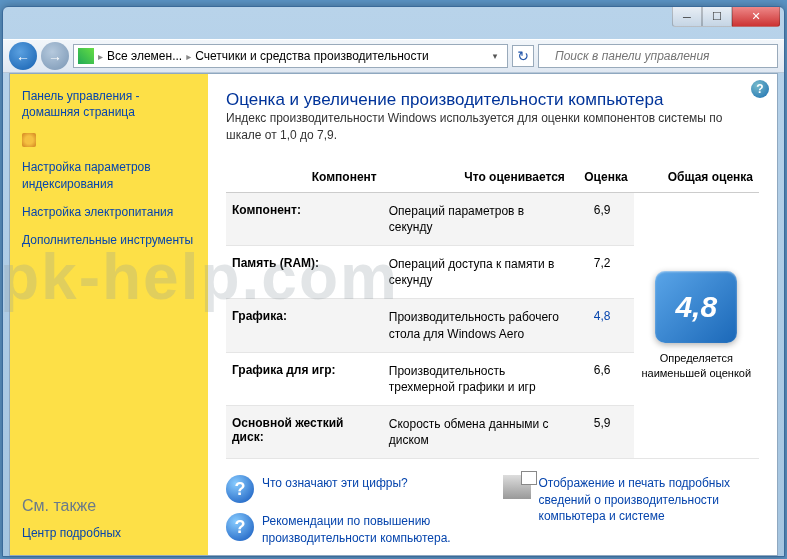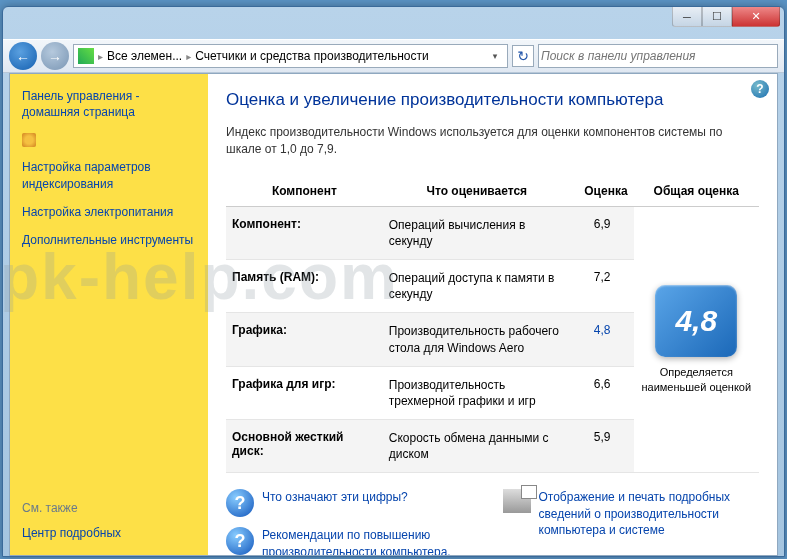--- a/index.html
+++ b/index.html
@@ -13,34 +13,34 @@
 .win-close{background:linear-gradient(#e88,#c33);color:#fff;border-radius:0 0 3px 0;width:48px}
 .nav{height:34px;background:linear-gradient(#f2f6fa,#e0e8f2);border-top:1px solid #fff;border-bottom:1px solid #b8c8d8;display:flex;align-items:center;padding:0 6px;gap:4px}
 .nav-arrow{width:28px;height:28px;border-radius:50%;background:radial-gradient(circle at 40% 35%,#5aa0e0,#1560b0);display:flex;align-items:center;justify-content:center;color:#fff;font-size:14px;cursor:pointer}
 .nav-fwd{background:radial-gradient(circle at 40% 35%,#b5c9dd,#7a96b4)}
 .breadcrumb{flex:1;height:24px;background:#fff;border:1px solid #9ab;display:flex;align-items:center;padding:0 4px;font-size:12px;gap:2px}
 .bc-icon{width:16px;height:16px;background:linear-gradient(45deg,#2a5,#6d4)}
 .bc-sep{color:#888;font-size:10px;padding:0 2px}
 .bc-item{cursor:pointer}
 .bc-drop{width:16px;height:22px;display:flex;align-items:center;justify-content:center;font-size:9px;color:#555}
 .refresh{width:22px;height:22px;display:flex;align-items:center;justify-content:center;color:#2255aa;font-size:14px;border:1px solid #9ab;background:#fff;cursor:pointer}
-.search{width:240px;height:24px;border:1px solid #9ab;background:#fff;padding:0 2px;font-size:12px;font-style:italic;color:#888}
+.search{width:240px;height:24px;border:1px solid #9ab;background:#fff;padding:0 16px;font-size:12px;font-style:italic;color:#888}
 .content{display:flex;height:calc(100% - 66px);background:#fff;margin:0 6px 6px;border:1px solid #8fa8c0}
 .sidebar{width:198px;background:#fde047;padding:14px 12px;font-size:12px;position:relative}
 .side-link{color:#0645ad;cursor:pointer;margin-bottom:12px;line-height:1.35;display:flex;gap:6px}
 .side-link.head{color:#0645ad}
 .side-shield{width:14px;height:14px;flex-shrink:0;display:inline-block;background:radial-gradient(circle,#f5c040 40%,#d08020);border-radius:2px;margin-top:1px}
 .side-bottom{position:absolute;bottom:14px;left:12px}
-.side-heading{color:#6a7a8a;font-size:12px;margin-bottom:10px}
+.side-heading{color:#6a7a8a;font-size:16px;margin-bottom:10px}
 .main{flex:1;padding:16px 18px;overflow:auto;position:relative}
 .help-icon{position:absolute;top:6px;right:8px;width:18px;height:18px;border-radius:50%;background:radial-gradient(circle at 35% 30%,#7bc,#1a6eb0);color:#fff;font-size:12px;font-weight:bold;display:flex;align-items:center;justify-content:center;cursor:pointer}
-h1{font-size:17px;color:#003399;font-weight:normal;margin-bottom:14px}
+h1{font-size:17px;color:#003399;font-weight:normal;margin-bottom:0}
 .intro{font-size:12px;color:#333;margin-bottom:18px;line-height:1.4}
 table{width:100%;border-collapse:collapse;font-size:12px}
-th{text-align:center;font-weight:bold;padding:8px 6px;border-bottom:1px solid #ccc}
+th{text-align:right;font-weight:bold;padding:8px 6px;border-bottom:1px solid #ccc}
 th.score{text-align:right}
 td{padding:10px 6px;vertical-align:top;border-bottom:1px solid #e5e5e5}
 tbody tr:nth-child(odd){background:#f4f4f4}
 td.comp{font-weight:bold;width:150px}
 td.desc{width:180px;line-height:1.35}
 td.score{text-align:center;width:60px}
 td.score.hl{color:#0645ad}
 .base-cell{width:120px;text-align:center;vertical-align:middle;background:#fff!important}
 .base-badge{width:82px;height:72px;margin:0 auto 8px;border-radius:10px;background:linear-gradient(135deg,#5aa5e8,#1b68b8);display:flex;align-items:center;justify-content:center;color:#fff;font-size:30px;font-weight:bold;font-style:italic;box-shadow:0 2px 6px rgba(0,0,0,.3),inset 0 1px 2px rgba(255,255,255,.5)}
 .base-text{font-size:11px;line-height:1.3}
@@ -104,21 +104,21 @@
           <tr>
             <th>Компонент</th>
             <th>Что оценивается</th>
             <th class="score">Оценка</th>
             <th>Общая оценка</th>
           </tr>
         </thead>
         <tbody>
           <tr>
             <td class="comp">Компонент:</td>
-            <td class="desc">Операций вычисления в секунду</td>
+            <td class="desc">Операций параметров в секунду</td>
             <td class="score">6,9</td>
             <td class="base-cell" rowspan="5">
               <div class="base-badge">4,8</div>
               <div class="base-text">Определяется наименьшей оценкой</div>
             </td>
           </tr>
           <tr>
             <td class="comp">Память (RAM):</td>
             <td class="desc">Операций доступа к памяти в секунду</td>
             <td class="score">7,2</td>

